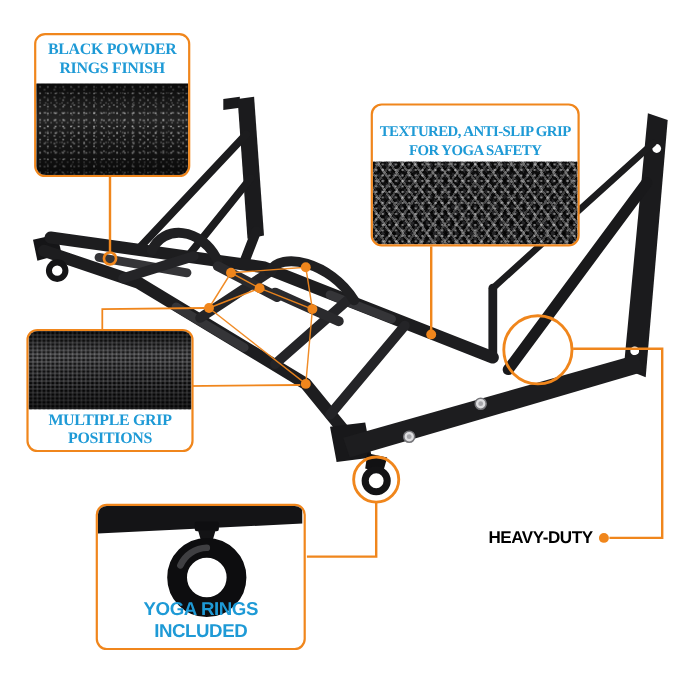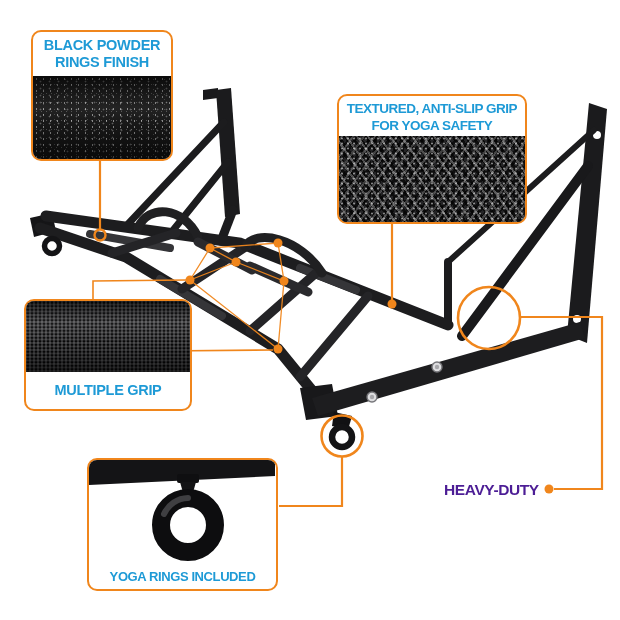--- a/index.html
+++ b/index.html
@@ -3,31 +3,31 @@
 <meta charset="utf-8">
 <style>
   html,body{margin:0;padding:0;background:#ffffff;}
   .canvas{position:relative;width:620px;height:620px;background:#ffffff;overflow:hidden;
           font-family:"Liberation Sans",sans-serif;}
   .art{position:absolute;left:0;top:0;width:620px;height:620px;}
 
   .callout{position:absolute;background:#ffffff;border:2.5px solid #F0861C;border-radius:10px;
            overflow:hidden;box-sizing:border-box;display:flex;flex-direction:column;}
   .c-text{color:#1E9AD6;font-weight:bold;text-align:center;letter-spacing:-0.3px;line-height:17px;}
-  .c-line{white-space:nowrap;}
+  .c-line{white-space:nowrap;font-family:Liberation Serif, serif;}
 
   .box-powder{left:31px;top:30px;width:142px;height:131px;}
   .box-powder .c-text{font-size:14.5px;padding-top:5px;height:39px;}
   .box-grip{left:337px;top:94px;width:190px;height:130px;}
-  .box-grip .c-text{font-size:13.5px;padding-top:4px;height:36px;letter-spacing:-0.5px;}
-  .box-multi{left:24px;top:299px;width:168px;height:112px;}
+  .box-grip .c-text{font-size:13.5px;padding-top:15px;height:36px;letter-spacing:-0.5px;}
+  .box-multi{left:24px;top:299px;width:152px;height:112px;}
   .box-multi .c-text{font-size:14.5px;display:flex;flex-direction:column;justify-content:center;flex:1;}
   .box-yoga{left:87px;top:458px;width:191px;height:133px;}
   .yoga-text{position:absolute;left:0;right:0;bottom:5px;text-align:center;color:#1E9AD6;
-             font-weight:bold;font-size:13px;letter-spacing:-0.4px;}
+             font-weight:bold;font-size:17px;letter-spacing:-0.4px;}
   .yoga-art{position:absolute;left:0;top:0;}
 
   .swatch{flex:1;}
   .tex-powder{
     background-color:#171717;
     background-image:
       linear-gradient(180deg, rgba(0,0,0,.55), rgba(90,90,90,.18) 38%, rgba(40,40,40,.1) 55%, rgba(0,0,0,.6)),
       radial-gradient(circle, rgba(255,255,255,.55) 0 .6px, transparent 1.1px),
       radial-gradient(circle, rgba(255,255,255,.35) 0 .6px, transparent 1.2px),
       radial-gradient(circle, rgba(255,255,255,.28) 0 .5px, transparent 1px),
@@ -48,21 +48,21 @@
   .tex-fine{
     background-color:#38383a;
     background-image:
       linear-gradient(180deg, rgba(0,0,0,.55), rgba(255,255,255,.07) 30%, rgba(0,0,0,.15) 60%, rgba(0,0,0,.6)),
       radial-gradient(circle, rgba(0,0,0,.85) 0 .8px, transparent 1.3px),
       radial-gradient(circle, rgba(200,200,200,.28) 0 .6px, transparent 1.1px);
     background-size:100% 100%, 4px 3.5px, 4px 3.5px;
     background-position:0 0, 0 0, 2px 1.7px;
   }
 
-  .hd-label{position:absolute;left:444px;top:481px;color:#4c1d95;font-weight:bold;
+  .hd-label{position:absolute;left:444px;top:481px;color:#000000;font-weight:bold;
             font-size:15.5px;line-height:17.5px;letter-spacing:-0.4px;}
 </style>
 </head>
 <body>
 
 <div class="canvas">
 
   <svg class="art" viewBox="0 0 620 620">
 
     <g fill="none" stroke-linecap="round">
@@ -160,20 +160,21 @@
       <div class="c-line">TEXTURED, ANTI-SLIP GRIP</div>
       <div class="c-line">FOR YOGA SAFETY</div>
     </div>
     <div class="swatch tex-knurl"></div>
   </div>
 
   <div class="callout box-multi">
     <div class="swatch tex-fine" style="flex:0 0 71px;"></div>
     <div class="c-text">
       <div class="c-line">MULTIPLE GRIP</div>
+      <div class="c-line">POSITIONS</div>
     </div>
   </div>
 
   <div class="callout box-yoga">
     <svg class="yoga-art" width="186" height="128" viewBox="0 0 186 128" fill="none">
       <polygon points="0,0 186,0 186,16 0,25" fill="#141416"></polygon>
       <rect x="88" y="14" width="22" height="9" rx="2" fill="#0f0f11"></rect>
       <polygon points="91,22 107,22 103,36 95,36" fill="#131315"></polygon>
       <circle cx="99" cy="65" r="27" stroke="#0d0d0f" stroke-width="18"></circle>
       <path d="M 75,54 A 27,27 0 0 1 99,38" stroke="#3f3f42" stroke-width="6" stroke-linecap="round"></path>

